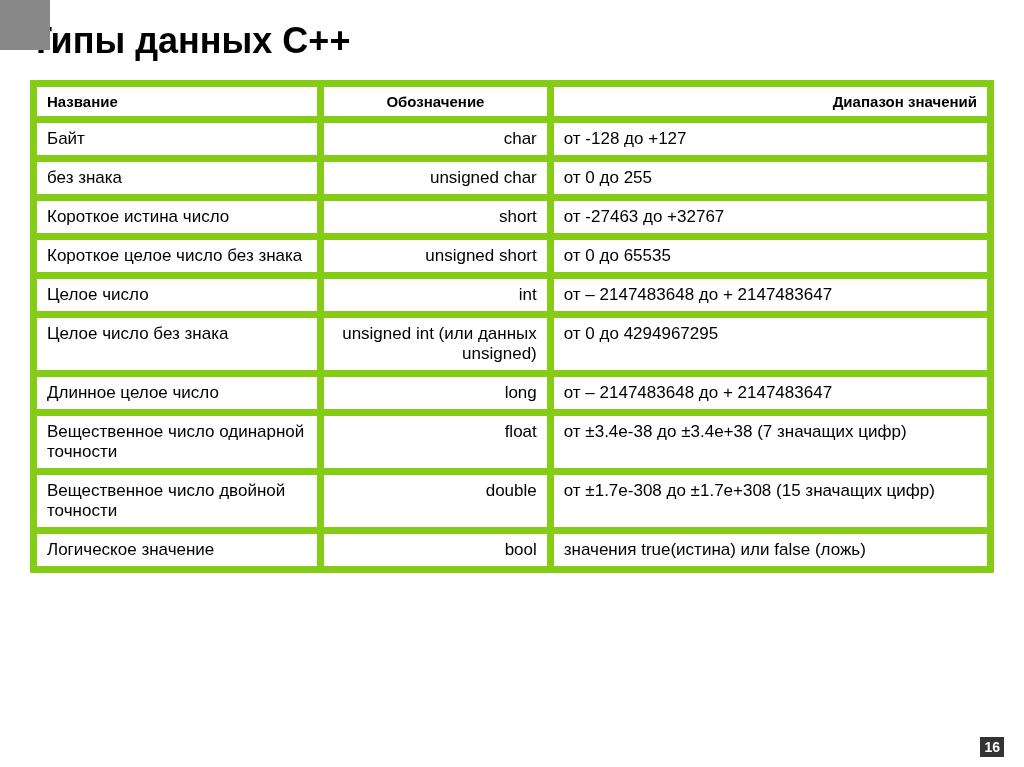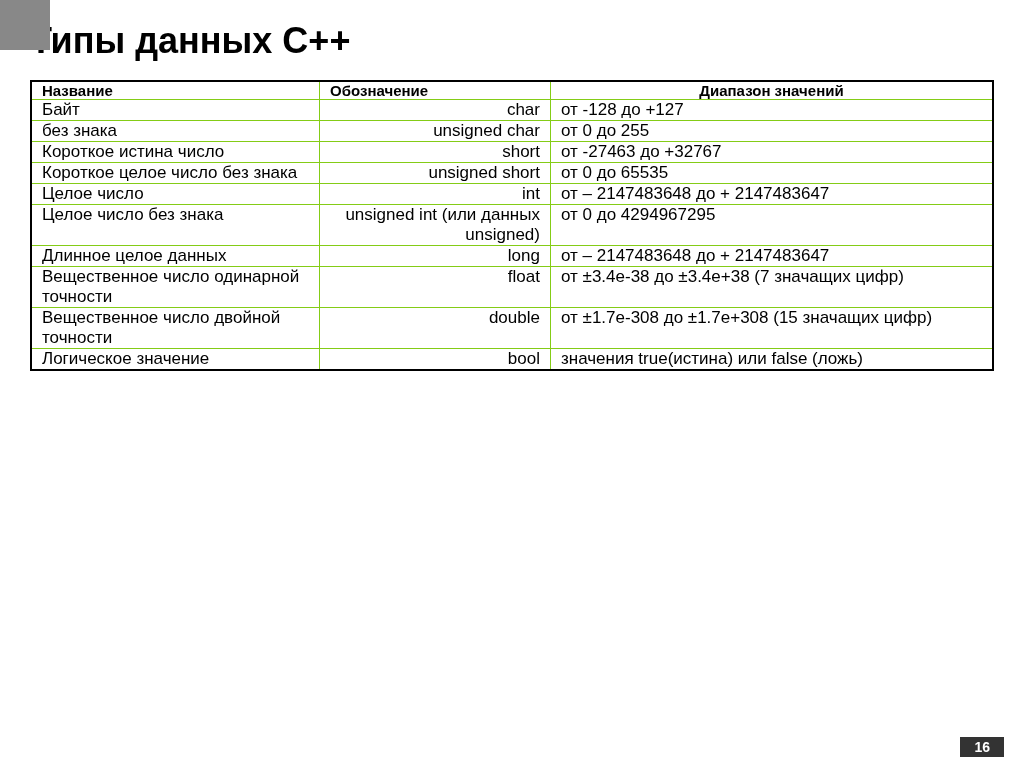--- a/index.html
+++ b/index.html
@@ -20,22 +20,22 @@
       font-weight: bold;
       margin-bottom: 18px;
       color: #000;
     }
     table {
       width: 100%;
       border-collapse: collapse;
       border: 2px solid #000;
     }
     th, td {
-      border: 1px solid #84cc16;
-      padding: 0 10px;
+      border: 7px solid #84cc16;
+      padding: 6px 10px;
       vertical-align: top;
     }
     thead th {
       font-weight: bold;
       background: #fff;
       font-size: 15px;
     }
     th:nth-child(1), td:nth-child(1) {
       width: 30%;
     }
@@ -43,37 +43,37 @@
       width: 24%;
       text-align: right;
     }
     th:nth-child(3), td:nth-child(3) {
       width: 46%;
     }
     thead th:nth-child(1) {
       text-align: left;
     }
     thead th:nth-child(2) {
-      text-align: left;
+      text-align: center;
     }
     thead th:nth-child(3) {
-      text-align: center;
+      text-align: right;
     }
     tbody tr td {
       font-size: 17px;
     }
     .page-number {
       position: absolute;
       bottom: 10px;
       right: 20px;
       font-size: 14px;
       font-weight: bold;
       background: #333;
       color: #fff;
-      padding: 2px 14px;
+      padding: 2px 4px;
     }
     .header-decoration {
       position: absolute;
       top: 0;
       left: 0;
       width: 50px;
       height: 50px;
       background: #888;
     }
   </style>
@@ -119,21 +119,21 @@
           <td>Целое число</td>
           <td>int</td>
           <td>от – 2147483648 до + 2147483647</td>
         </tr>
         <tr>
           <td>Целое число без знака</td>
           <td>unsigned int (или данных unsigned)</td>
           <td>от 0 до 4294967295</td>
         </tr>
         <tr>
-          <td>Длинное целое данных</td>
+          <td>Длинное целое число</td>
           <td>long</td>
           <td>от – 2147483648 до + 2147483647</td>
         </tr>
         <tr>
           <td>Вещественное число одинарной точности</td>
           <td>float</td>
           <td>от ±3.4е-38 до ±3.4е+38 (7 значащих цифр)</td>
         </tr>
         <tr>
           <td>Вещественное число двойной точности</td>

